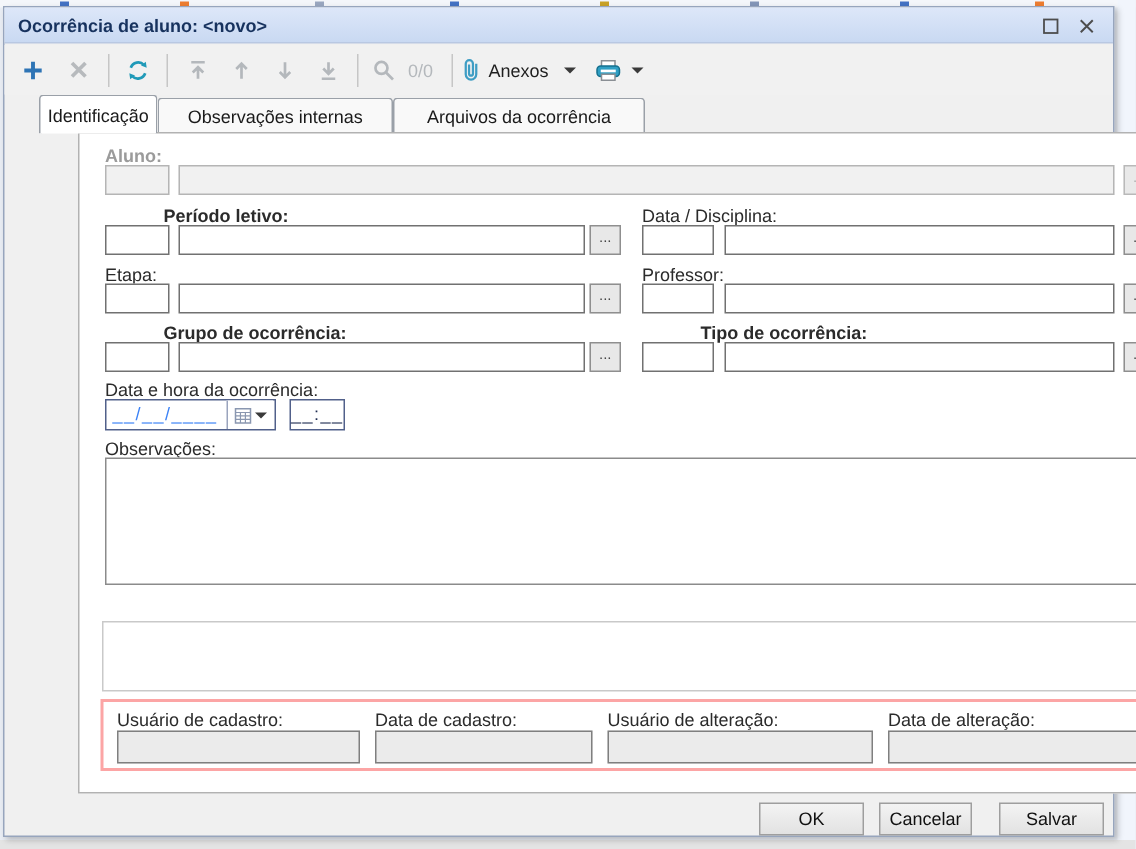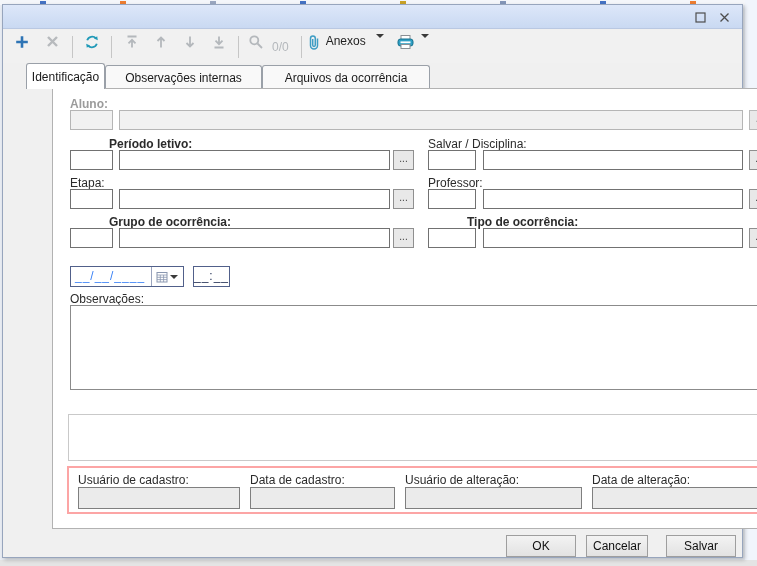--- a/index.html
+++ b/index.html
@@ -19,21 +19,21 @@
 
   .titlebar { position:absolute; left:0; top:0; width:100%; height:24px;
     background:linear-gradient(#dde7f9,#c9d9f2); border-bottom:1px solid #b9c8e2;
     display:flex; align-items:center; }
   .title-text { font-size:12px; font-weight:bold; color:#17325e; padding-left:9px; }
   .win-btn { position:absolute; top:5px; width:15px; height:15px; display:flex;
     align-items:center; justify-content:center; cursor:default; }
 
   .toolbar { position:absolute; left:0; top:25px; width:100%; height:33px;
     background:#f1f1f1; display:flex; align-items:center; }
-  .tb-item { display:flex; align-items:flex-start; justify-content:center; height:26px; }
+  .tb-item { display:flex; align-items:center; justify-content:center; height:26px; }
   .tb-sep { width:1px; height:22px; background:#c6c6c6; margin:0 5px; }
   .tb-count { font-size:12px; color:#b4b8bc; margin-left:4px; }
   .tb-text { font-size:12px; color:#1f1f1f; margin:0 4px 0 5px; }
   .caret { width:0; height:0; border-left:4px solid transparent; border-right:4px solid transparent;
     border-top:4px solid #3a3a3a; margin:0 6px; }
 
   
   .tab { position:absolute; top:60px; height:24px; background:#f9f9f9;
     border:1px solid #9aa0a8; border-bottom:none; border-radius:3px 3px 0 0;
     display:flex; align-items:center; justify-content:center; font-size:12px; color:#1a1a1a; }
@@ -89,20 +89,21 @@
     <span style="left:690px;background:#ed7d31"></span>
 </div>
 <div class="bg-right">
   <span class="blue-frag"></span>
 </div>
 <div class="bg-bottom"></div>
 
 <div class="dialog">
 
   <div class="titlebar">
+    <div class="title-text">Ocorrência de aluno: &lt;novo&gt;</div>
     <div class="win-btn" style="right:34px;">
       <svg width="11" height="11" viewBox="0 0 11 11">
         <rect x="1" y="1" width="9" height="9" fill="none" stroke="#4d4d4d" stroke-width="1.2"></rect>
         </svg>
     </div>
     <div class="win-btn" style="right:10px;">
       <svg width="11" height="11" viewBox="0 0 11 11">
         <path d="M1.5 1.5l8 8M9.5 1.5l-8 8" stroke="#4d4d4d" stroke-width="1.3"></path>
         </svg>
     </div>
@@ -190,21 +191,21 @@
 
     <div class="lbl dis" style="left:17px;top:8px;">Aluno:</div>
     <div class="fi dis" style="left:17px;top:21px;width:43px;"></div>
     <div class="fi dis" style="left:66px;top:21px;width:624px;"></div>
     <div class="dots dis" style="left:696px;top:21px;">...</div>
 
     <div class="lbl lblb" style="left:17px;top:48px;">Período letivo:</div>
     <div class="fi" style="left:17px;top:61px;width:43px;"></div>
     <div class="fi" style="left:66px;top:61px;width:271px;"></div>
     <div class="dots" style="left:340px;top:61px;">...</div>
-    <div class="lbl" style="left:375px;top:48px;">Salvar / Disciplina:</div>
+    <div class="lbl" style="left:375px;top:48px;">Data / Disciplina:</div>
     <div class="fi" style="left:375px;top:61px;width:48px;"></div>
     <div class="fi" style="left:430px;top:61px;width:260px;"></div>
     <div class="dots" style="left:696px;top:61px;">...</div>
 
     <div class="lbl" style="left:17px;top:87px;">Etapa:</div>
     <div class="fi" style="left:17px;top:100px;width:43px;"></div>
     <div class="fi" style="left:66px;top:100px;width:271px;"></div>
     <div class="dots" style="left:340px;top:100px;">...</div>
     <div class="lbl" style="left:375px;top:87px;">Professor:</div>
     <div class="fi" style="left:375px;top:100px;width:48px;"></div>
@@ -213,20 +214,21 @@
 
     <div class="lbl lblb" style="left:17px;top:126px;">Grupo de ocorrência:</div>
     <div class="fi" style="left:17px;top:139px;width:43px;"></div>
     <div class="fi" style="left:66px;top:139px;width:271px;"></div>
     <div class="dots" style="left:340px;top:139px;">...</div>
     <div class="lbl lblb" style="left:375px;top:126px;">Tipo de ocorrência:</div>
     <div class="fi" style="left:375px;top:139px;width:48px;"></div>
     <div class="fi" style="left:430px;top:139px;width:260px;"></div>
     <div class="dots" style="left:696px;top:139px;">...</div>
 
+    <div class="lbl" style="left:17px;top:164px;">Data e hora da ocorrência:</div>
     <div class="datebox" style="left:17px;top:177px;width:114px;">
       <div class="date-text">__/__/____</div>
       <div class="date-drop">
         <svg width="12" height="12" viewBox="0 0 12 12">
           <rect x="1" y="1.5" width="10" height="9.5" fill="#fff" stroke="#8a97b0"></rect>
           <path d="M1 4h10M1 6.3h10M1 8.6h10M4.3 4v7M7.6 4v7" stroke="#8a97b0" stroke-width=".8"></path>
           </svg>
         <span class="caret" style="margin:0;"></span>
       </div>
     </div>

